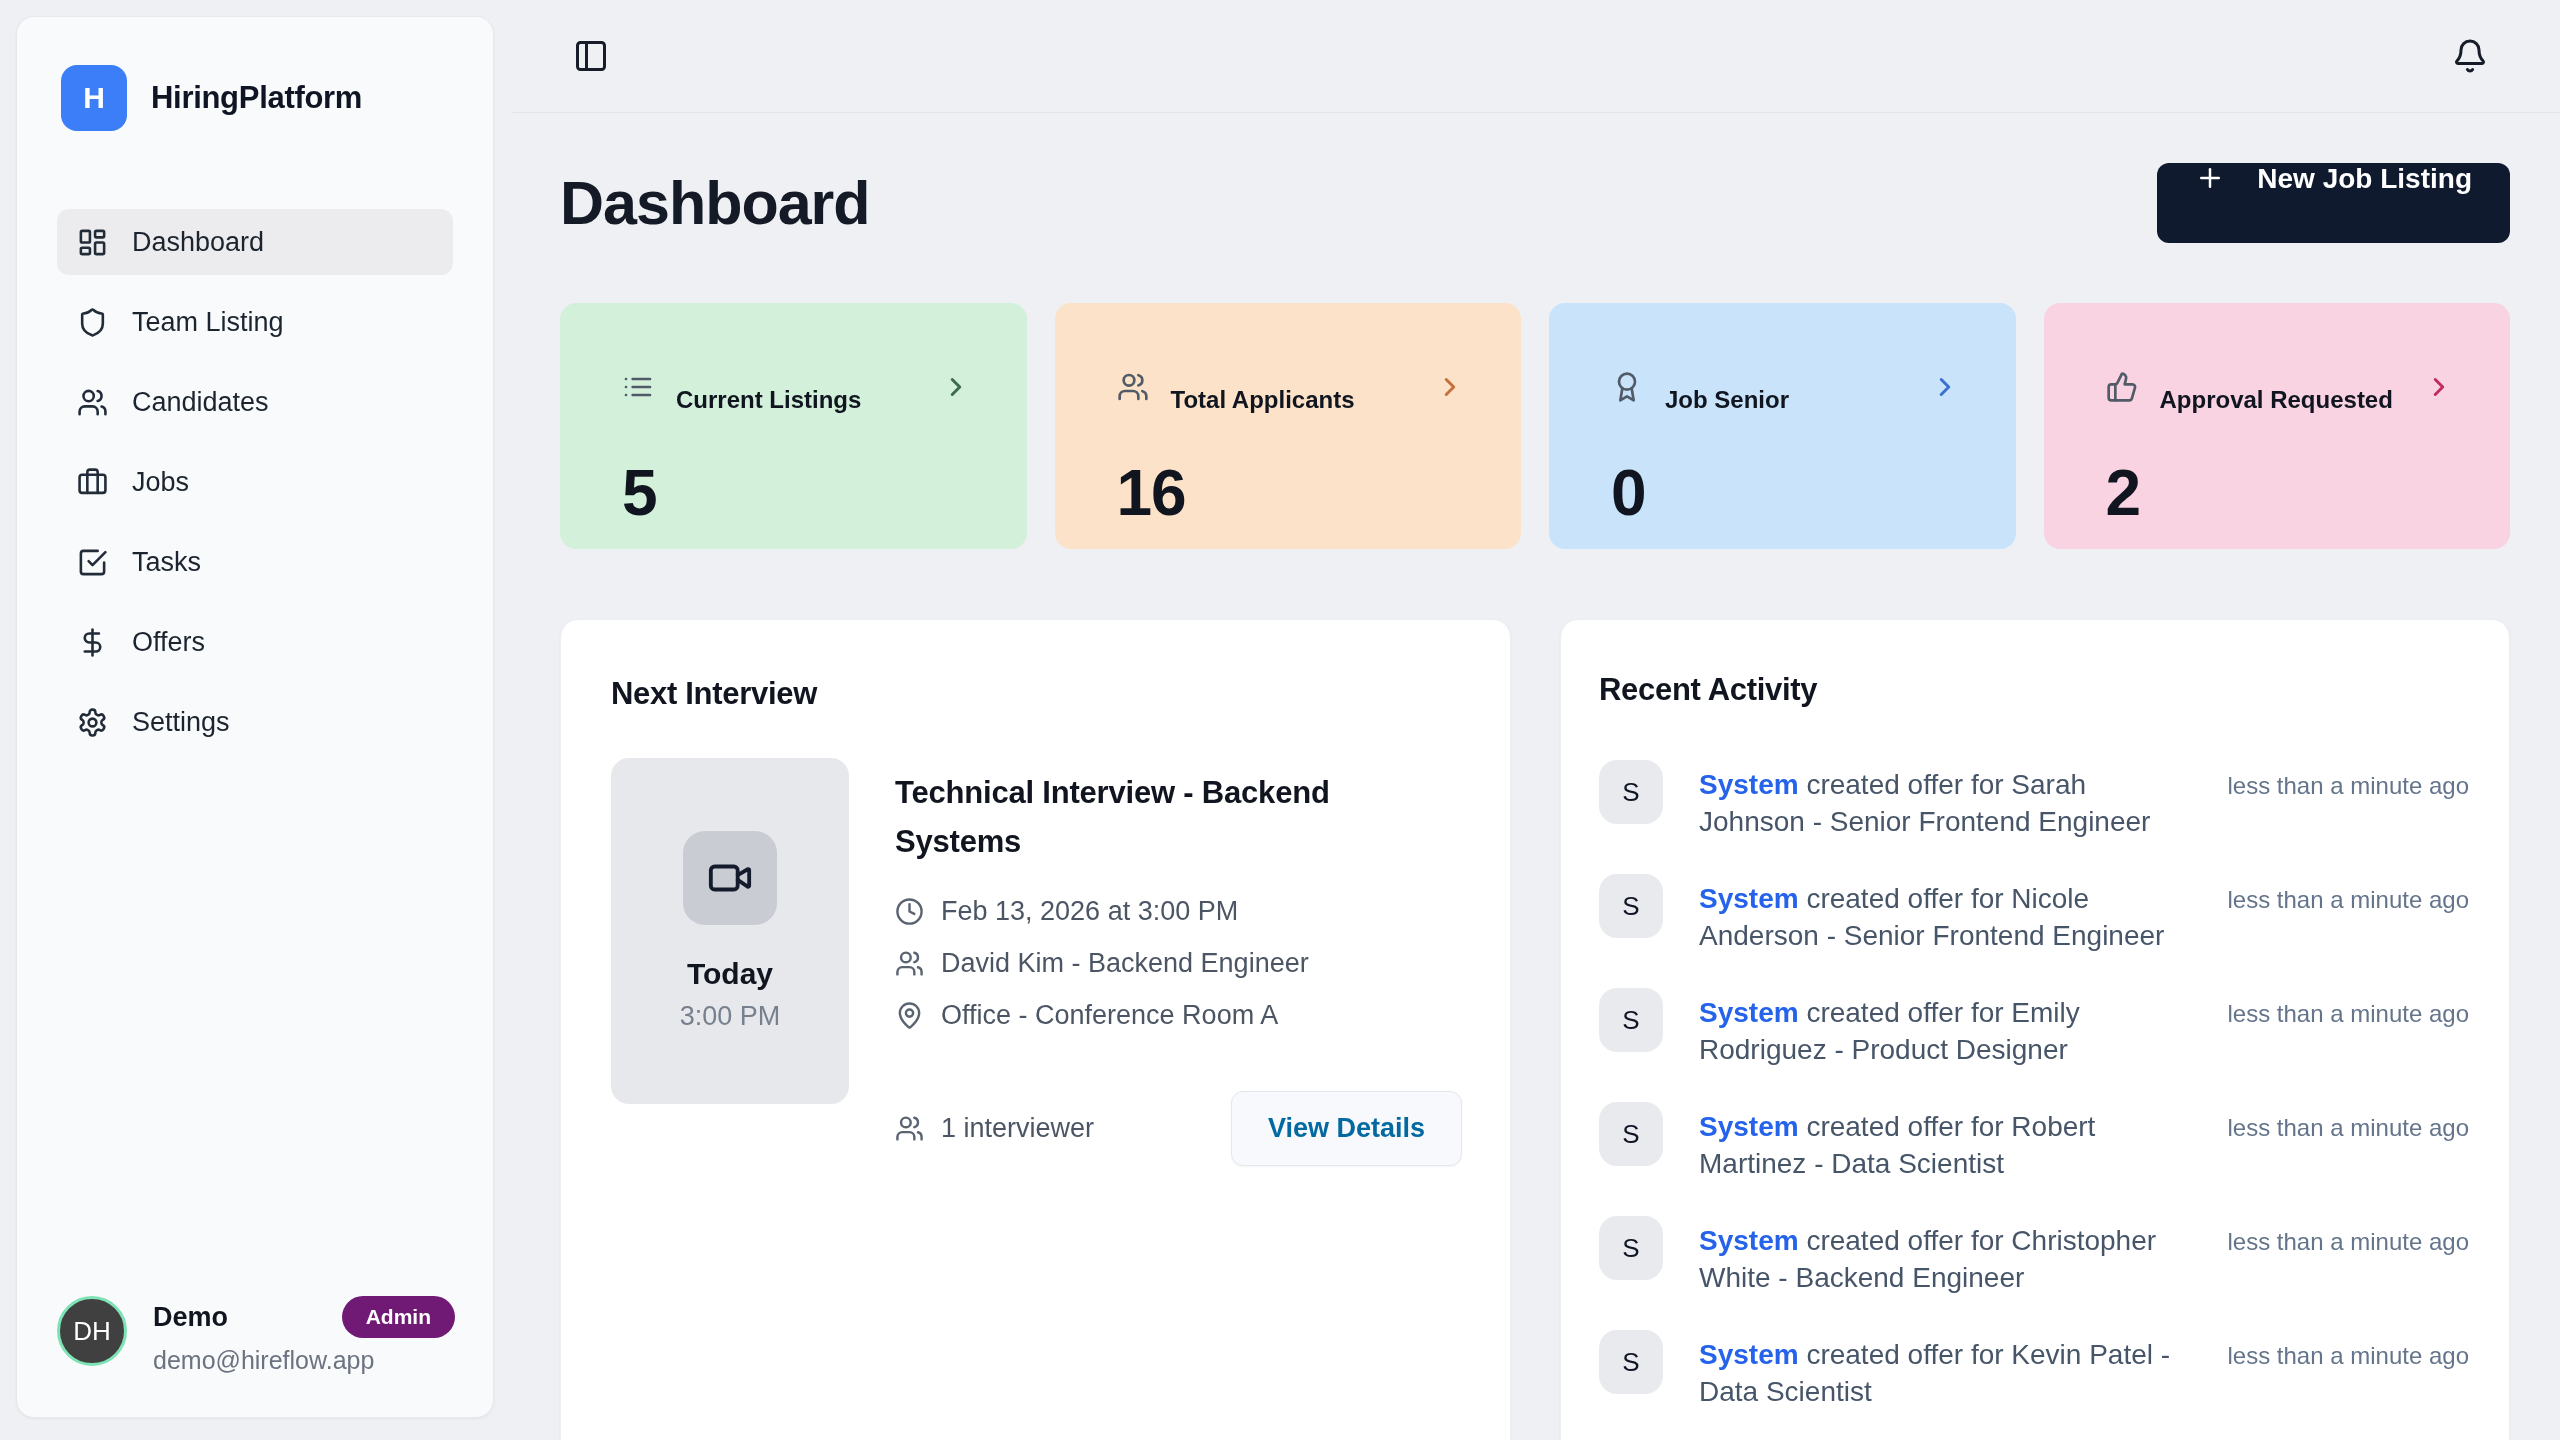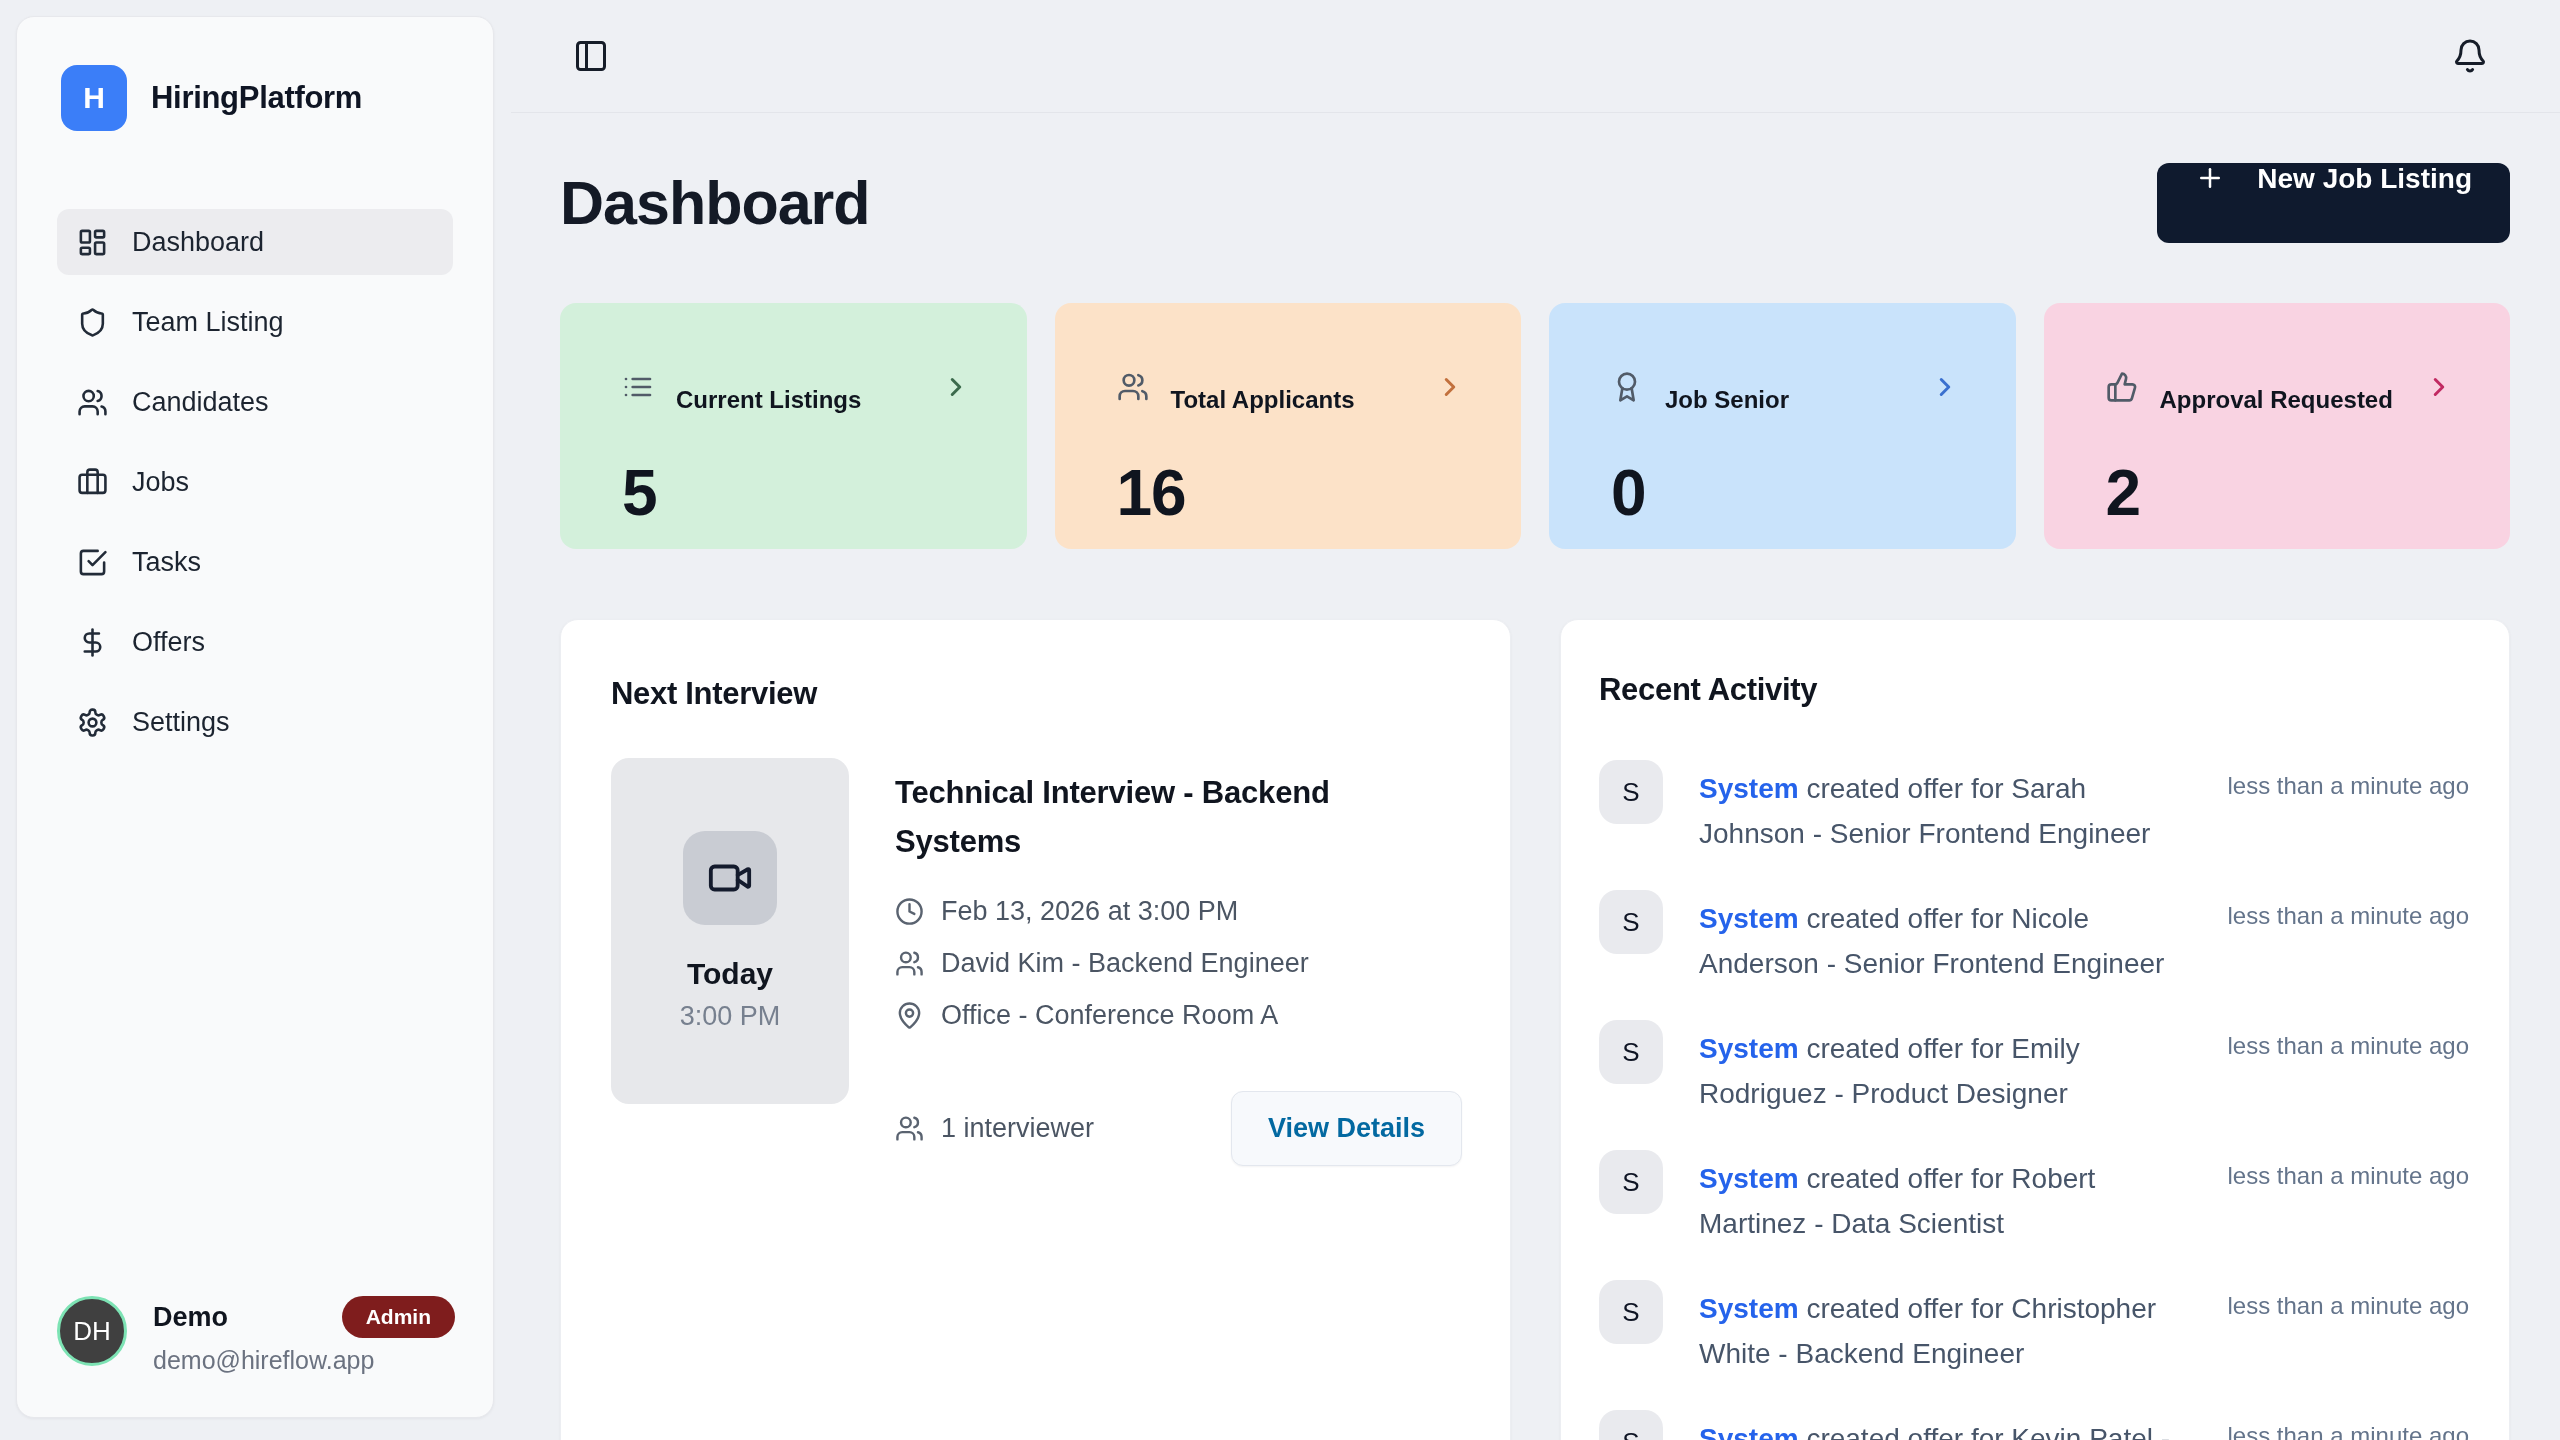--- a/index.html
+++ b/index.html
@@ -38,21 +38,21 @@
   .user-box { position:absolute; left:40px; right:38px; bottom:42px; display:flex; gap:26px; }
   .user-avatar {
     width:70px; height:70px; border-radius:50%; background:#404040;
     border:3px solid #7de3b4; color:#fff; font-size:26px;
     display:flex; align-items:center; justify-content:center; flex:none;
   }
   .user-meta { flex:1; min-width:0; }
   .user-top { display:flex; align-items:center; justify-content:space-between; }
   .user-name { font-size:27px; font-weight:700; color:#10151f; }
   .user-badge {
-    background:#7f1d1d; color:#fff; font-size:21px; font-weight:700;
+    background:#701a75; color:#fff; font-size:21px; font-weight:700;
     padding:9px 24px; border-radius:999px;
   }
   .user-email { margin-top:8px; font-size:25px; color:#6b7280; }
 
   
   .main { position:absolute; left:511px; top:0; width:2049px; height:1440px; }
   .topbar {
     height:113px; border-bottom:1px solid #e3e5ea;
     display:flex; align-items:center; justify-content:space-between;
     padding:0 72px 0 62px;
@@ -130,21 +130,21 @@
 
   
   .activity-panel { padding:52px 40px 0 38px; }
   .activity-list { margin-top:52px; display:flex; flex-direction:column; gap:34px; }
   .activity-item { display:flex; gap:36px; }
   .activity-avatar {
     width:64px; height:64px; border-radius:18px; background:#e9eaee; flex:none;
     display:flex; align-items:center; justify-content:center;
     font-size:26px; color:#0f1524;
   }
-  .activity-text { flex:1; font-size:28px; line-height:45px; color:#475569; padding-top:6px; max-width:540px; }
+  .activity-text { flex:1; font-size:28px; line-height:37px; color:#475569; padding-top:6px; max-width:540px; }
   .activity-actor { color:#2563eb; font-weight:700; }
   .activity-time { font-size:24px; color:#64748b; white-space:nowrap; padding-top:12px; }
 </style>
 </head>
 <body>
 
 <aside class="sidebar">
   <div class="brand">
     <div class="brand-logo">
       <span>H</span>

